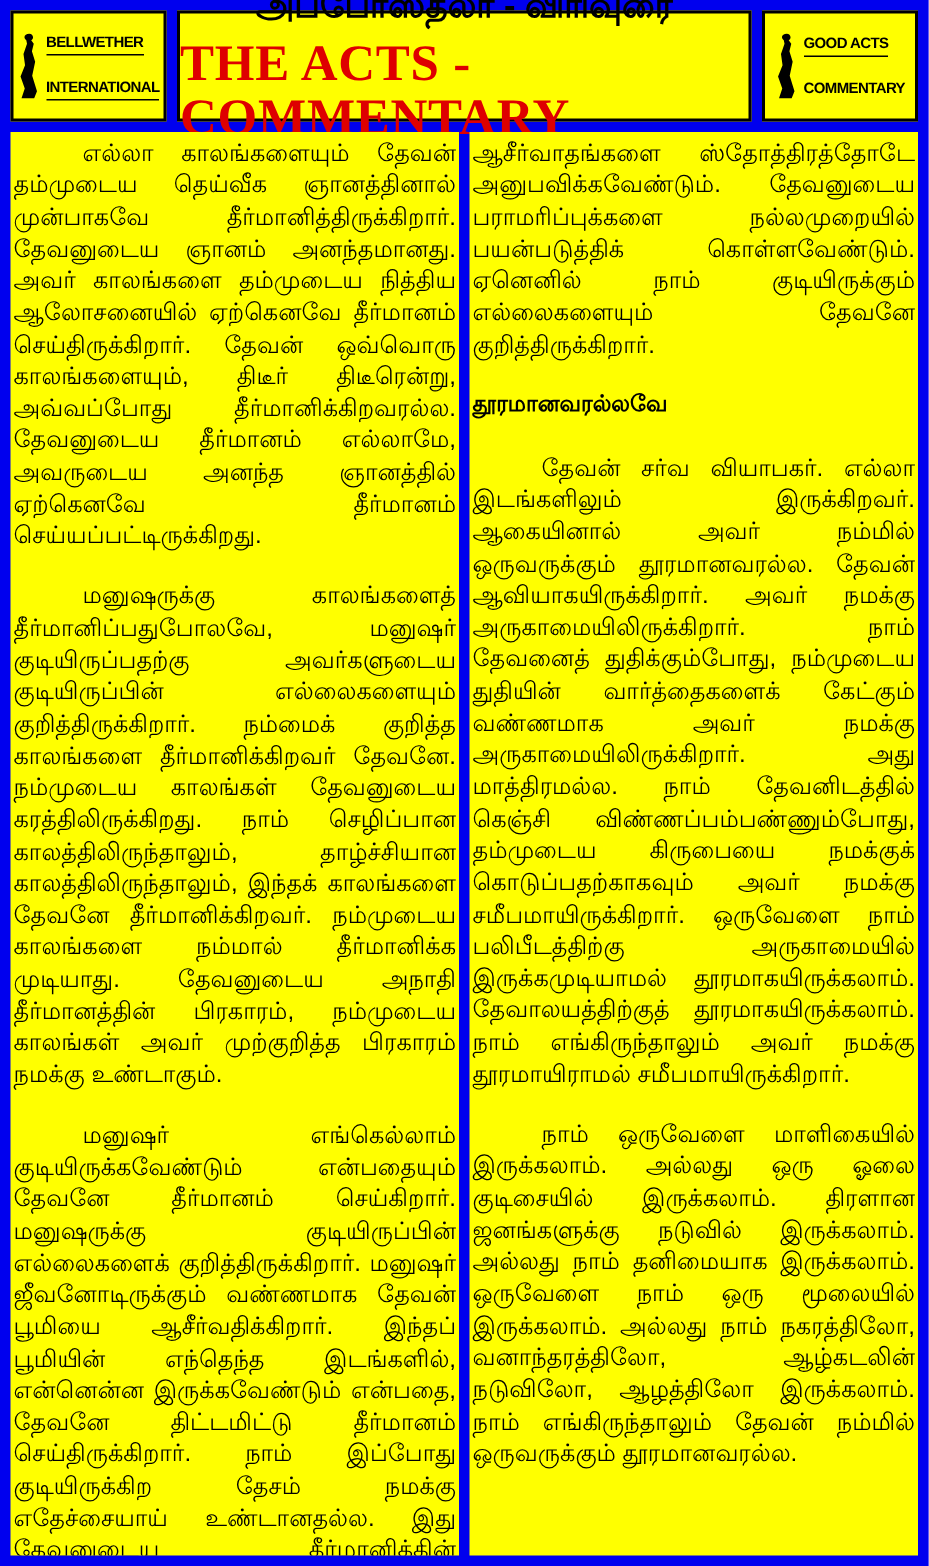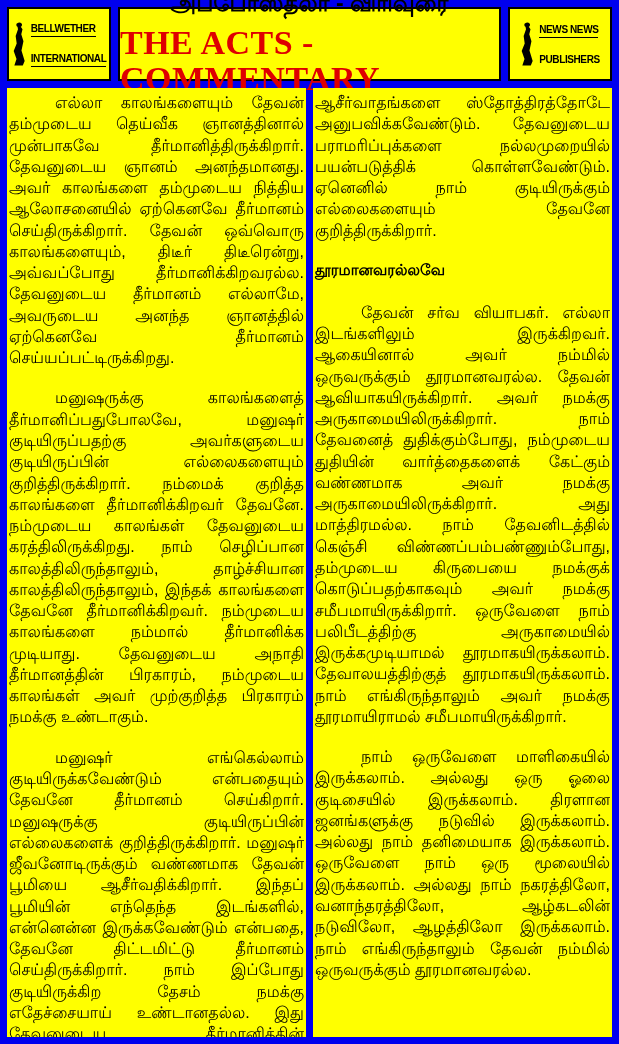--- a/index.html
+++ b/index.html
@@ -67,22 +67,22 @@
     <div class="title-box">
       <div class="title-tamil">அப்போஸ்தலர் - விரிவுரை</div>
       <div class="title-english">THE ACTS - COMMENTARY</div>
     </div>
 
     <div class="logo-box">
       <svg class="logo-figure" width="15" height="46" viewBox="0 0 16 46">
         <path fill="#000000" d="M8 0 C9.6 0 10.7 1.1 10.7 2.5 C10.7 3.4 10.2 4.2 9.4 4.7 L11.2 7.2 L9.9 12.5 L12.2 20 L10.1 30 L13.5 41 L11.5 46 L2.5 46 L4.8 39 L1.8 30.5 L5 22.5 L3.9 14.5 L6.4 7.2 L5.9 4.6 C5.1 4.1 4.6 3.3 4.6 2.4 C4.6 1 6.1 0 8 0 Z"></path>
       </svg>
       <span class="logo-text">
-        <span class="logo-line">NEWS NEWS</span>
-        <span class="logo-line" style="border-bottom:none;">PUBLISHERS</span>
+        <span class="logo-line">GOOD ACTS</span>
+        <span class="logo-line" style="border-bottom:none;">COMMENTARY</span>
       </span>
     </div>
 
   </div>
 
   <div class="body-row">
 
     <div class="col">
       <p>எல்லா காலங்களையும் தேவன் தம்முடைய தெய்வீக ஞானத்தினால் முன்பாகவே தீர்மானித்திருக்கிறார். தேவனுடைய ஞானம் அனந்தமானது. அவர் காலங்களை தம்முடைய நித்திய ஆலோசனையில் ஏற்கெனவே தீர்மானம் செய்திருக்கிறார். தேவன் ஒவ்வொரு காலங்களையும், திடீர் திடீரென்று, அவ்வப்போது தீர்மானிக்கிறவரல்ல. தேவனுடைய தீர்மானம் எல்லாமே, அவருடைய அனந்த ஞானத்தில் ஏற்கெனவே தீர்மானம் செய்யப்பட்டிருக்கிறது.</p>
       <p>மனுஷருக்கு காலங்களைத் தீர்மானிப்பதுபோலவே, மனுஷர் குடியிருப்பதற்கு அவர்களுடைய குடியிருப்பின் எல்லைகளையும் குறித்திருக்கிறார். நம்மைக் குறித்த காலங்களை தீர்மானிக்கிறவர் தேவனே. நம்முடைய காலங்கள் தேவனுடைய கரத்திலிருக்கிறது. நாம் செழிப்பான காலத்திலிருந்தாலும், தாழ்ச்சியான காலத்திலிருந்தாலும், இந்தக் காலங்களை தேவனே தீர்மானிக்கிறவர். நம்முடைய காலங்களை நம்மால் தீர்மானிக்க முடியாது. தேவனுடைய அநாதி தீர்மானத்தின் பிரகாரம், நம்முடைய காலங்கள் அவர் முற்குறித்த பிரகாரம் நமக்கு உண்டாகும்.</p>

